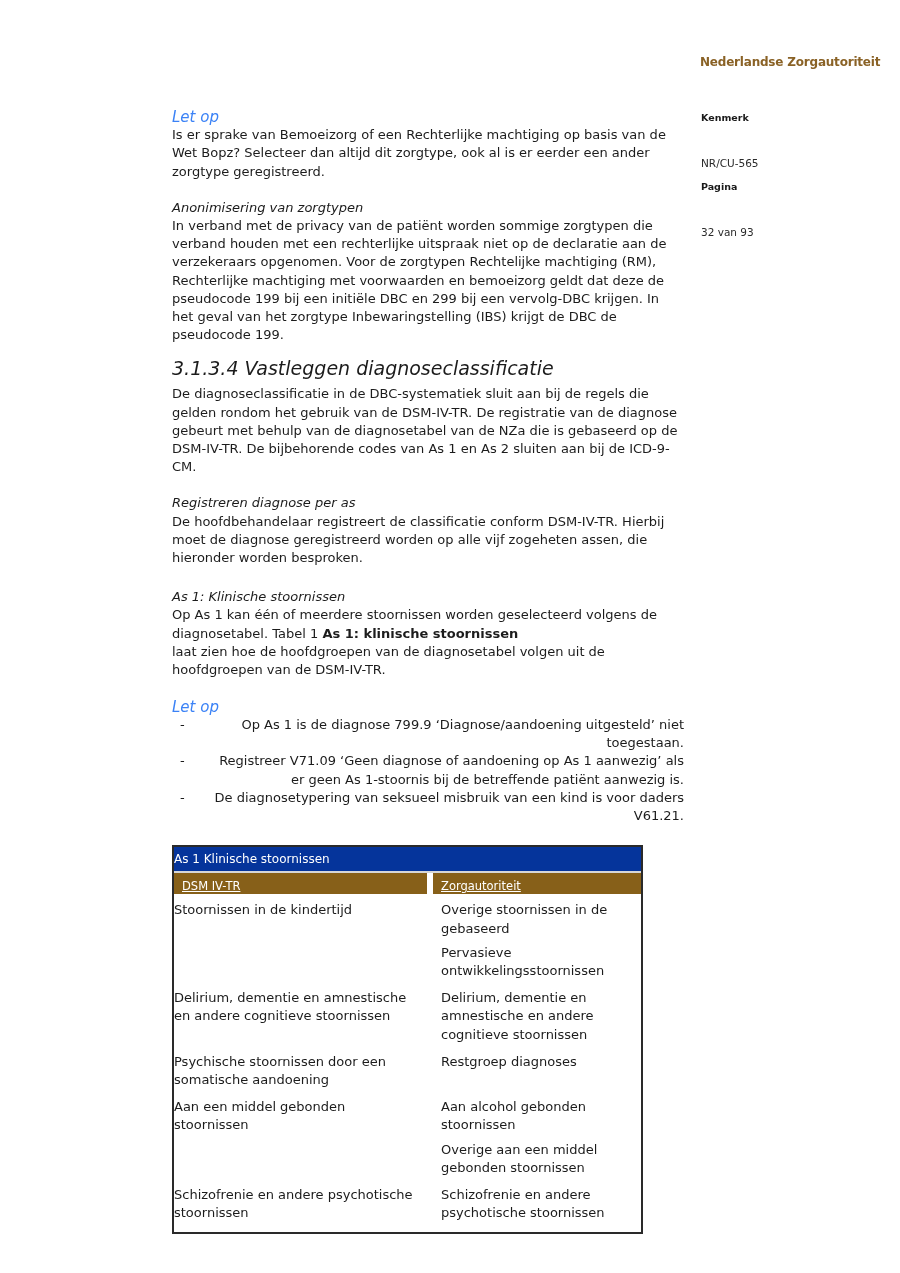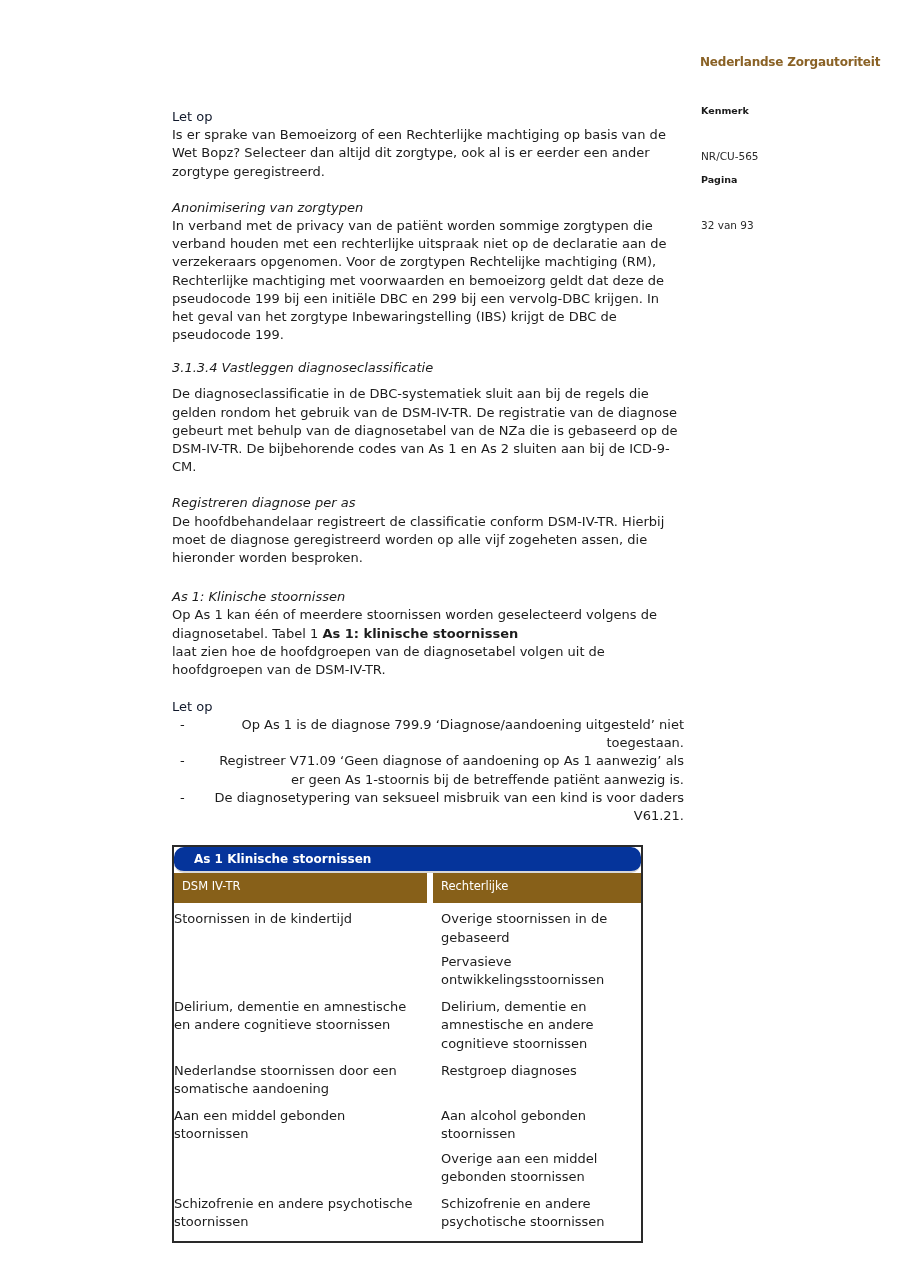--- a/index.html
+++ b/index.html
@@ -11,50 +11,49 @@
     color:#1c1c1c;
     overflow:hidden;
   }
   
   .brand{
     position:absolute;left:700px;top:55px;
     font-size:12px;font-weight:bold;color:#8a6226;
     letter-spacing:-0.2px;
   }
   
-  .meta{position:absolute;left:701px;top:104px;width:170px;}
+  .meta{position:absolute;left:701px;top:111px;width:170px;}
   .meta-block{margin-bottom:10px;}
   .meta-label{font-size:9.5px;font-weight:bold;color:#1a1a1a;line-height:13px;}
   .meta-value{font-size:10.5px;color:#2a2a2a;line-height:14px;margin-top:32px;}
 
   
   .main{position:absolute;left:172px;top:108px;width:512px;}
   .main p{margin:0;font-size:13px;line-height:18.2px;color:#1c1c1c;}
-  .h-letop{color:#0f172a;font-size:13px;line-height:18.2px;}
+  .h-letop{font-style:italic;color:#3b82f6;font-size:15px;line-height:18.2px;}
   .h-sub{font-style:italic;color:#1c1c1c;font-size:13px;line-height:18.2px;margin-top:18px;}
-  .h-section{font-style:italic;color:#1c1c1c;font-size:13px;line-height:24px;margin-top:12px;margin-bottom:5px;}
+  .h-section{font-style:italic;color:#1c1c1c;font-size:19px;line-height:24px;margin-top:12px;margin-bottom:5px;}
   .mt-as1{margin-top:21px;}
   .mt-letop2{margin-top:18.6px;}
   .bold{font-weight:bold;}
 
   
   .bullets{margin:0;text-align:right;}
   .bullet-item{position:relative;padding-left:36px;font-size:13px;line-height:18.2px;color:#1c1c1c;}
   .bullet-item::before{content:"-";position:absolute;left:8px;top:0;}
 
   
   .dtable{margin-top:20px;width:471px;border:2px solid #2a2a2a;box-sizing:border-box;background:#ffffff;}
   .dtable-title{
-    background:#05349b;color:#ffffff;font-weight:bold;font-size:12px;
-    height:24px;line-height:24px;padding-left:20px;
+    background:#05349b;color:#ffffff;font-weight:normal;font-size:12px;
+    height:24px;line-height:24px;padding-left:0;
     border-bottom:2px solid #d7d7d7;
-    border-radius:10px;
   }
   .dtable-head{display:flex;}
-  .th{background:#876019;color:#ffffff;font-size:11.5px;height:30px;line-height:26px;padding-left:8px;box-sizing:border-box;}
+  .th{background:#876019;color:#ffffff;font-size:11.5px;height:21px;line-height:26px;padding-left:8px;box-sizing:border-box;text-decoration:underline;}
   .th-dsm{width:253px;margin-right:6px;}
   .th-diag{flex:1;}
   .dtable-body{padding-top:6px;padding-bottom:2px;}
   .trow{display:grid;grid-template-columns:260px 1fr;padding:1px 0 2px 0;}
   .tcell{font-size:11.5px;line-height:18.5px;color:#1a1a1a;}
   .tcell p{margin:0 0 6px 0;}
   .tcell-dsm{padding-right:16px;}
   .tcell-diag{padding-left:7px;padding-right:6px;}
 </style>
 </head>
@@ -95,21 +94,21 @@
 
   <div class="bullet-item"><span class="bullet-text">Op As 1 is de diagnose 799.9 ‘Diagnose/aandoening uitgesteld’ niet toegestaan.</span></div>
       <div class="bullet-item"><span class="bullet-text">Registreer V71.09 ‘Geen diagnose of aandoening op As 1 aanwezig’ als er geen As 1-stoornis bij de betreffende patiënt aanwezig is.</span></div>
       <div class="bullet-item"><span class="bullet-text">De diagnosetypering van seksueel misbruik van een kind is voor daders V61.21.</span></div>
     </div>
 
   <div class="dtable">
     <div class="dtable-title" style="background: rgb(5, 52, 155);">As 1 Klinische stoornissen</div>
     <div class="dtable-head">
       <div class="th th-dsm" style="background: rgb(135, 96, 25);">DSM IV-TR</div>
-      <div class="th th-diag" style="background: rgb(135, 96, 25);">Rechterlijke</div>
+      <div class="th th-diag" style="background: rgb(135, 96, 25);">Zorgautoriteit</div>
     </div>
     <div class="dtable-body">
 
     <div class="trow">
           <div class="tcell tcell-dsm">
             <p>Stoornissen in de kindertijd</p>
           </div>
           <div class="tcell tcell-diag">
             <p>Overige stoornissen in de gebaseerd</p>
             <p>Pervasieve ontwikkelingsstoornissen</p>
@@ -118,21 +117,21 @@
         <div class="trow">
           <div class="tcell tcell-dsm">
             <p>Delirium, dementie en amnestische en andere cognitieve stoornissen</p>
           </div>
           <div class="tcell tcell-diag">
             <p>Delirium, dementie en amnestische en andere cognitieve stoornissen</p>
           </div>
         </div>
         <div class="trow">
           <div class="tcell tcell-dsm">
-            <p>Nederlandse stoornissen door een somatische aandoening</p>
+            <p>Psychische stoornissen door een somatische aandoening</p>
           </div>
           <div class="tcell tcell-diag">
             <p>Restgroep diagnoses</p>
           </div>
         </div>
         <div class="trow">
           <div class="tcell tcell-dsm">
             <p>Aan een middel gebonden stoornissen</p>
           </div>
           <div class="tcell tcell-diag">

